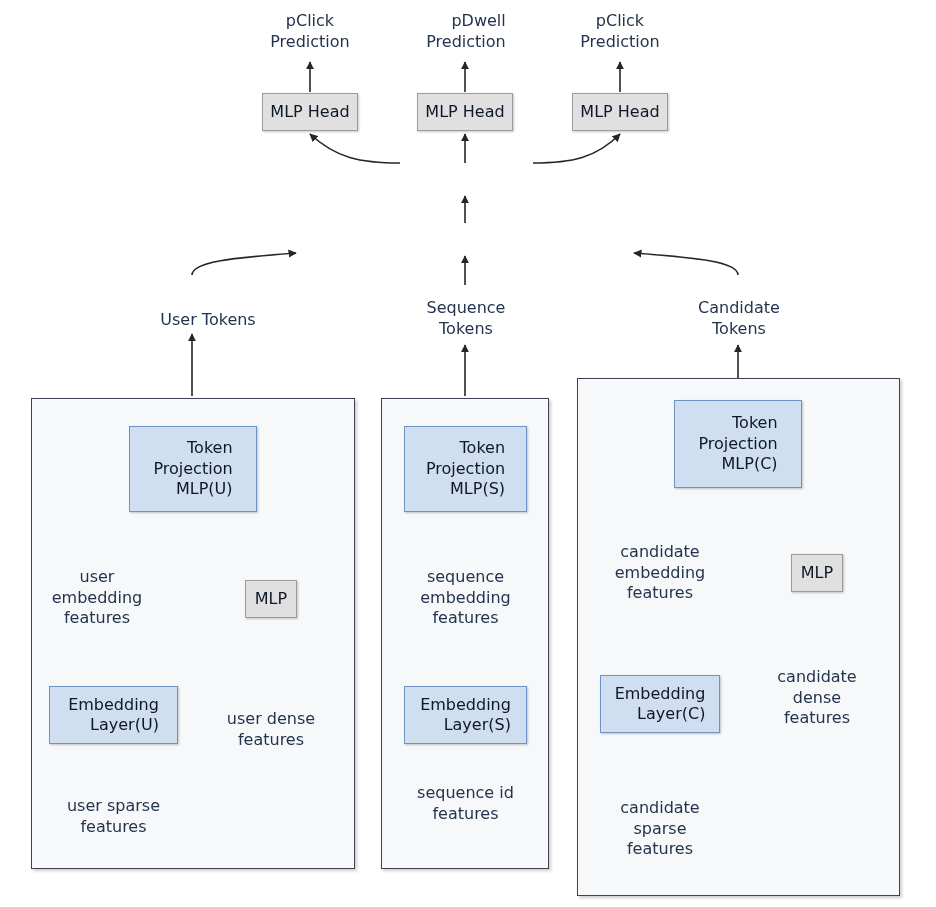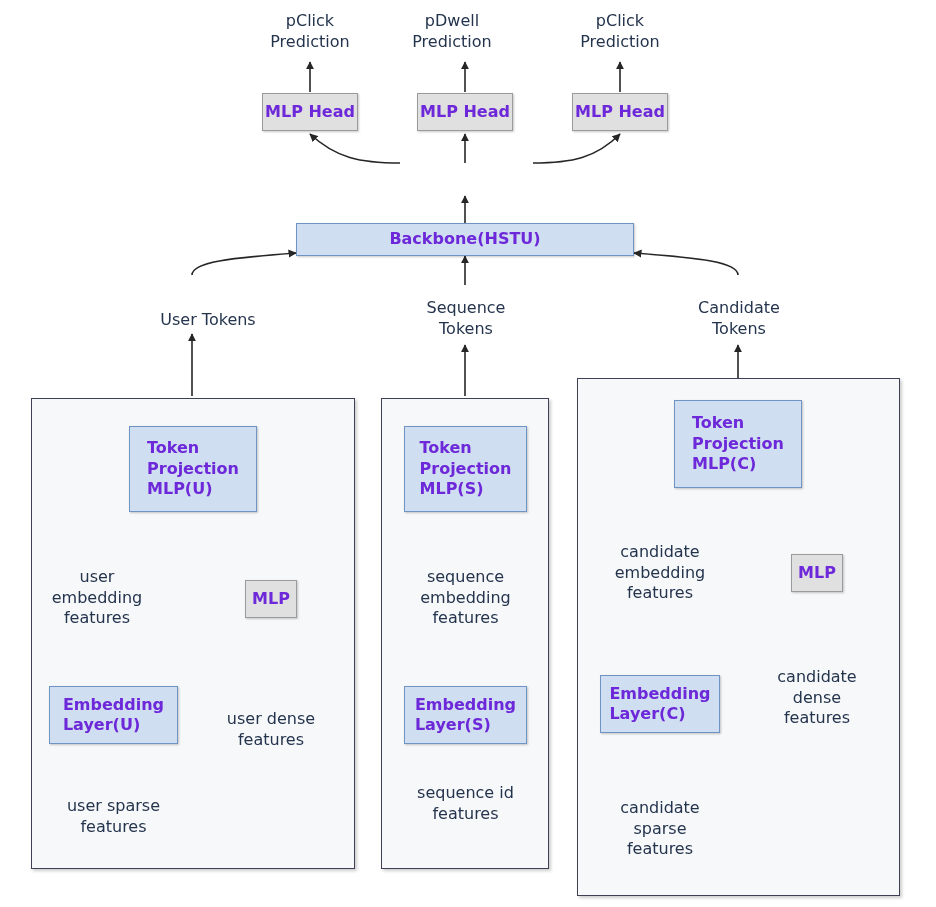--- a/index.html
+++ b/index.html
@@ -23,26 +23,25 @@
     width: 936px;
     height: 907px;
     pointer-events: none;
   }
   .node {
     position: absolute;
     box-sizing: border-box;
     display: flex;
     align-items: center;
     justify-content: center;
-    text-align: left;
+    text-align: right;
     line-height: 1.28;
-    color: #6d28d9;
+    color: #0f172a;
     white-space: pre-line;
     z-index: 3;
-    font-weight: bold;
   }
   .box-blue {
     background: #cfdef0;
     border: 1px solid #6f93c2;
     box-shadow: 1px 1px 2px rgba(0,0,0,0.22);
   }
   .box-gray {
     background: #e0e0e0;
     border: 1px solid #9b9b9b;
     box-shadow: 1px 1px 2px rgba(0,0,0,0.22);
@@ -114,31 +113,30 @@
       <path d="M 660 526 C 660 510 670 498 684 488"></path>
       <path d="M 817 552 C 817 528 796 506 784 488"></path>
       <path d="M 817 660 L 817 592"></path>
       <path d="M 660 673 L 660 612"></path>
       <path d="M 660 792 L 660 735"></path>
     </g>
   </svg>
 
   <div class="label t16" style="left:250px; top:8px; width:120px; height:48px;">pClick
 Prediction</div>
-  <div class="label t16" style="left:392px; top:8px; width:120px; height:48px;">pDwell
+  <div class="label t16" style="left:406px; top:8px; width:120px; height:48px;text-align:right;">pDwell
 Prediction</div>
   <div class="label t16" style="left:560px; top:8px; width:120px; height:48px;">pClick
 Prediction</div>
 
   <div class="node box-gray t16" style="left:262px; top:93px; width:96px; height:38px;">MLP Head</div>
   <div class="node box-gray t16" style="left:417px; top:93px; width:96px; height:38px;">MLP Head</div>
   <div class="node box-gray t16" style="left:572px; top:93px; width:96px; height:38px;">MLP Head</div>
 
 
-  <div class="node box-blue t16" style="left:296px; top:223px; width:338px; height:33px;">Backbone(HSTU)</div>
 
   <div class="label t16" style="left:147px; top:308px; width:122px; height:24px;">User Tokens</div>
   <div class="label t16" style="left:405px; top:295px; width:122px; height:48px;">Sequence
 Tokens</div>
   <div class="label t16" style="left:678px; top:295px; width:122px; height:48px;">Candidate
 Tokens</div>
 
   <div class="panel" style="left:31px; top:398px; width:324px; height:471px;"></div>
 
   <div class="node box-blue t16" style="left:129px; top:426px; width:128px; height:86px;">Token

